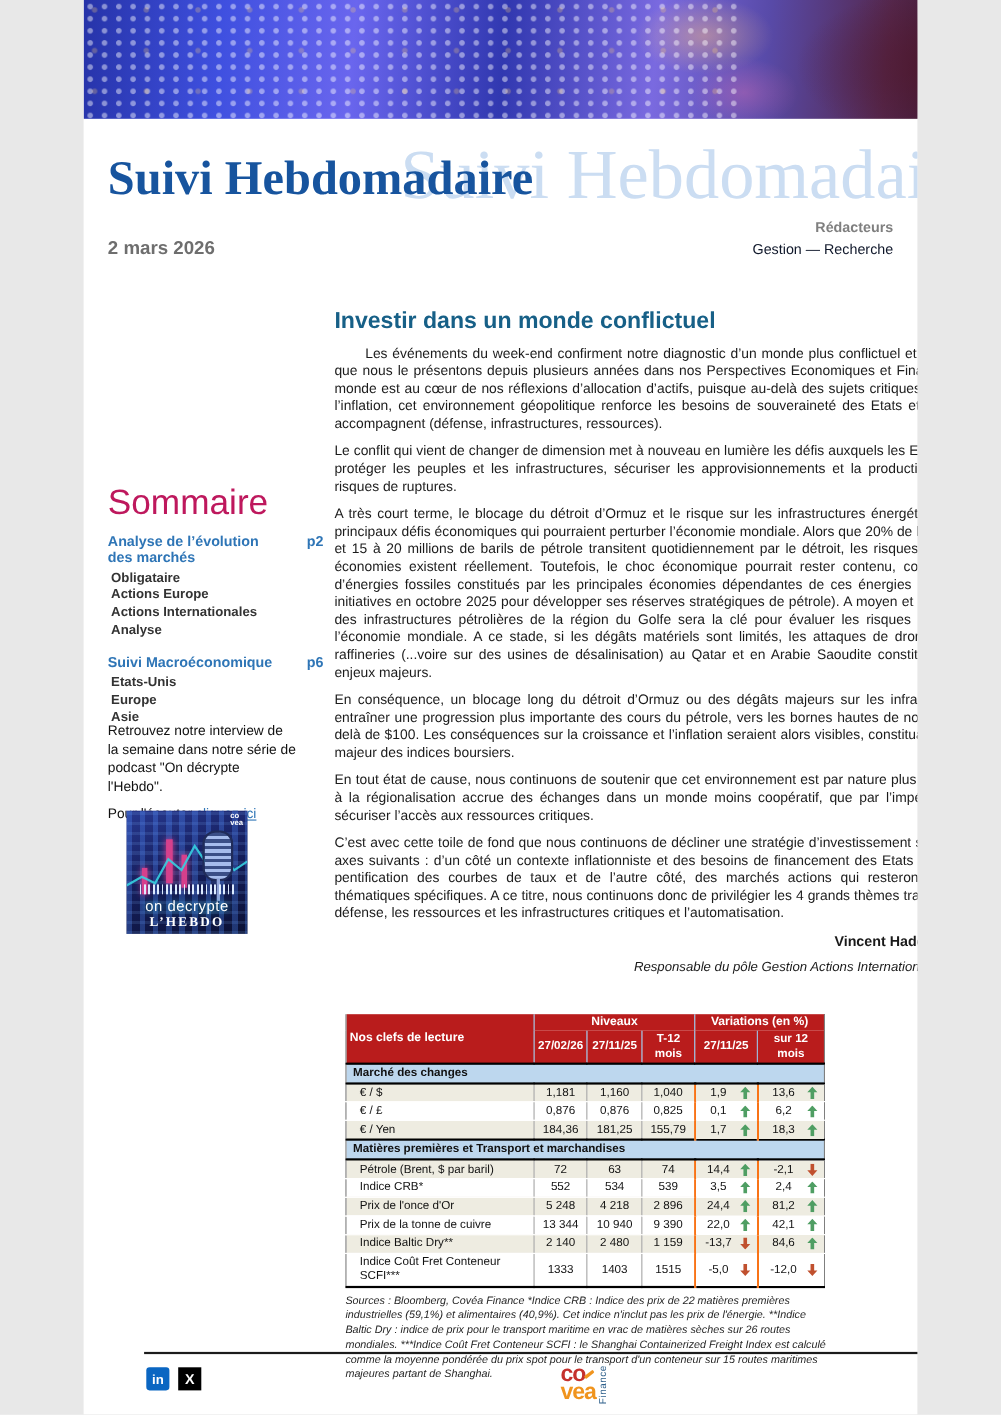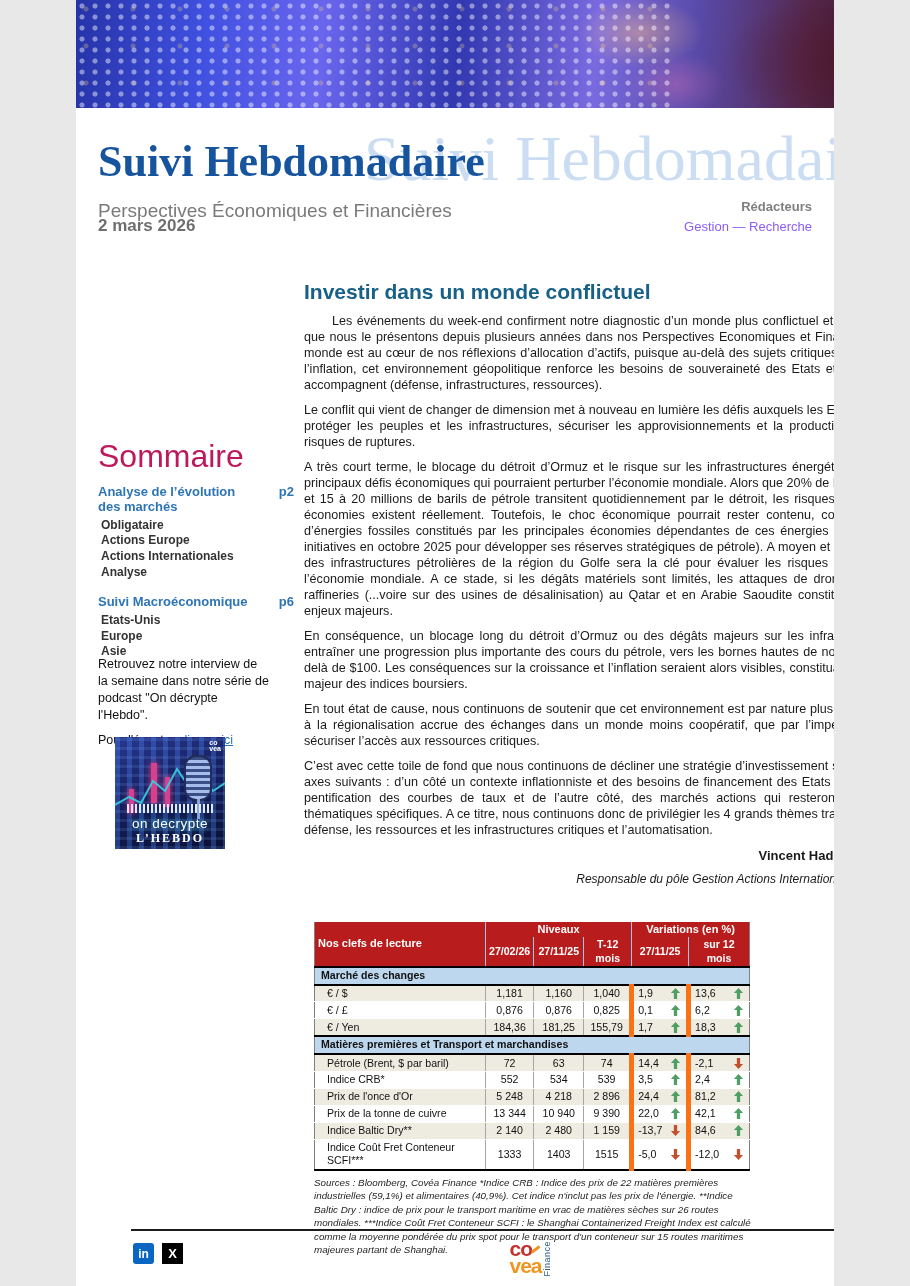--- a/index.html
+++ b/index.html
@@ -29,21 +29,21 @@
 
   
   .watermark{position:absolute;top:122px;left:288px;width:622px;font-family:"Liberation Serif",serif;
       font-size:64px;color:#CBDDF2;white-space:nowrap;overflow:hidden;z-index:1;}
   .page-title{position:absolute;top:136px;left:22px;font-family:"Liberation Serif",serif;font-weight:bold;
       font-size:44px;color:#17549E;z-index:2;}
   .page-subtitle{position:absolute;top:200px;left:22px;font-size:19px;color:#7a7a7a;z-index:2;}
   .page-date{position:absolute;top:216px;left:22px;font-size:17px;font-weight:bold;color:#6e6e6e;}
   .editors{position:absolute;top:199px;right:22px;text-align:right;}
   .editors-label{font-size:13px;font-weight:bold;color:#7F7F7F;}
-  .editors-value{font-size:13px;color:#8b5cf6;margin-top:5px;margin-left:12px;}
+  .editors-value{font-size:13px;color:#0f172a;margin-top:5px;margin-left:12px;}
 
   
   .sidebar{position:absolute;left:22px;top:438px;width:196px;}
   .sommaire-title{font-size:32px;color:#be185d;font-weight:400;margin:0 0 10px 0;}
   .toc-section{margin-bottom:15px;}
   .toc-head{display:flex;justify-content:space-between;align-items:flex-start;color:#2E75B6;
       font-weight:bold;font-size:13px;line-height:1.15;cursor:pointer;}
   .toc-title{width:152px;}
   .toc-page{color:#2E75B6;}
   .toc-items{margin-top:3px;}
@@ -99,21 +99,21 @@
   .th-group{border-left:1px solid #9dc3e6;font-size:11px;}
   .th-col{border-left:1px solid #9dc3e6;font-weight:bold;font-size:10.6px;}
   .hdr-split{border-bottom:2px solid #7f1d1d;}
   .section-row td{background:#BDD7EE;font-weight:bold;text-align:left;padding:1px 6px;
       border-top:2px solid #000;border-bottom:2px solid #000;line-height:1.3;}
   .data-row td{padding:1.5px 4px;line-height:1.22;border-bottom:1px solid #fff;}
   .data-row.odd td{background:#EEECE1;}
   .data-row.even td{background:#FFFFFF;}
   td.cell-label{text-align:left;padding-left:12px;}
   td.cell-val{text-align:center;border-left:1px solid #a6a6a6;}
-  td.cell-var{border-left:5px solid #f97316;position:relative;padding-right:18px;}
+  td.cell-var{text-align:center;border-left:2px solid #f97316;position:relative;padding-right:18px;}
   td.cell-var svg{position:absolute;right:5px;top:50%;margin-top:-5.5px;}
 
   
   .sources{margin:5px 0 0 10px;width:437px;font-size:9.8px;font-style:italic;color:#262626;line-height:1.38;}
   .footer-rule{position:absolute;left:55px;top:1229px;width:800px;height:2px;background:#1c1c1c;}
   .footer{position:absolute;left:0;top:1240px;width:910px;height:46px;}
   .social{position:absolute;left:57px;top:3px;display:flex;gap:8px;}
   .icon-linkedin{width:21px;height:21px;background:#0A66C2;color:#fff;border-radius:3px;font-weight:bold;
       font-size:12px;display:flex;align-items:center;justify-content:center;cursor:pointer;}
   .icon-x{width:21px;height:21px;background:#000;color:#fff;display:flex;align-items:center;
@@ -138,21 +138,20 @@
       <div class="logo-stack">
         <div class="logo-line"><span>co</span><i class="o-slash"></i></div>
         <div class="logo-line"><span>vea</span></div>
       </div>
       <div class="logo-vertical">Finance</div>
     </div>
   </div>
 
   <div class="watermark">Suivi Hebdomadaire</div>
   <div class="page-title">Suivi Hebdomadaire</div>
-  <div class="page-subtitle">Perspectives Économiques et Financières</div>
   <div class="page-date">2 mars 2026</div>
   <div class="editors">
     <div class="editors-label">Rédacteurs</div>
     <div class="editors-value">Gestion — Recherche</div>
   </div>
 
   <div class="sidebar">
     <div class="sommaire-title">Sommaire</div>
     <div id="toc">
         <div class="toc-section">

